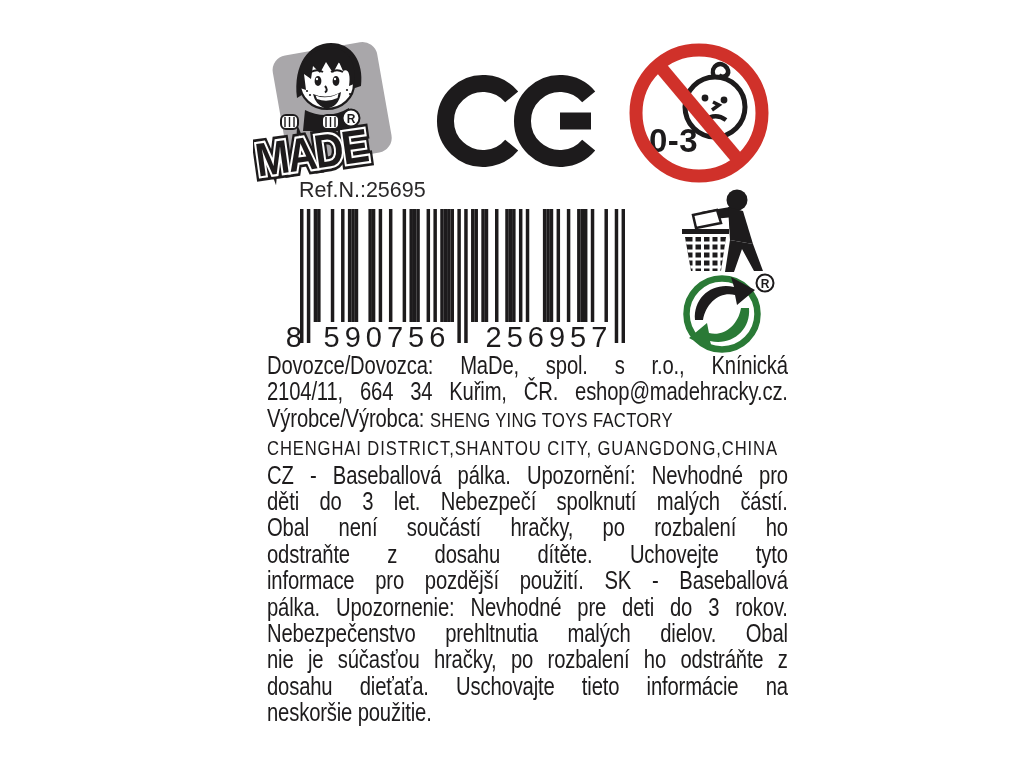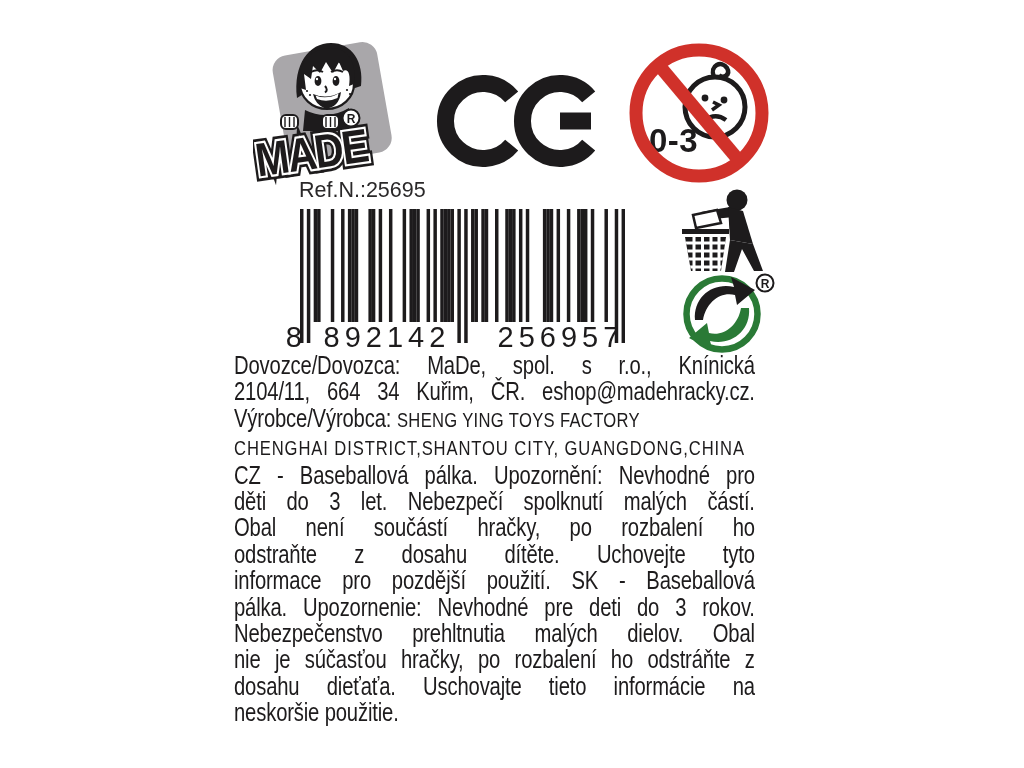--- a/index.html
+++ b/index.html
@@ -12,24 +12,24 @@
   
   .refline{left:299px;top:178px;width:320px;display:flex;font-size:21.5px;color:#2a2829;}
   .refline .ref{flex:0 0 174px;}
 
   
   .barcode{left:300px;top:209px;width:325px;height:140px;}
   .barcode svg{position:absolute;left:0;top:0;}
   .bc-digits span{position:absolute;top:112px;font-size:29px;letter-spacing:5px;color:#1d1b1c;}
   .bc-first{left:-18px;width:20px;text-align:right;letter-spacing:0!important;}
   .bc-left{left:14px;width:146px;text-align:center;}
-  .bc-right{left:181px;width:136px;text-align:center;margin-left:12px;}
+  .bc-right{left:181px;width:136px;text-align:center;}
 
   
-  .textblock{left:234px;top:352px;width:522px;height:380px;}
+  .textblock{left:267px;top:352px;width:522px;height:380px;}
   .textinner{
     width:643px;transform:scaleX(0.81);transform-origin:left top;
     font-size:25px;line-height:26.4px;letter-spacing:-0.2px;color:#1d1b1c;
   }
   .tline{white-space:normal;}
   .tline.just{text-align:justify;text-align-last:justify;}
   .seg-n{font-size:25px;}
   .seg-c{font-size:20.5px;letter-spacing:0.4px;margin-left:7px;}
   .seg-cw{font-size:20.5px;letter-spacing:1.1px;}
 </style>
@@ -153,21 +153,21 @@
         <rect x="277.11" y="0" width="3.48" height="113" fill="#1d1b1c"></rect>
         <rect x="280.53" y="0" width="3.48" height="113" fill="#1d1b1c"></rect>
         <rect x="283.95" y="0" width="3.48" height="113" fill="#1d1b1c"></rect>
         <rect x="290.79" y="0" width="3.48" height="113" fill="#1d1b1c"></rect>
         <rect x="304.47" y="0" width="3.48" height="113" fill="#1d1b1c"></rect>
         <rect x="314.74" y="0" width="3.48" height="134" fill="#1d1b1c"></rect>
         <rect x="321.58" y="0" width="3.48" height="134" fill="#1d1b1c"></rect>
       </svg>
     <div class="bc-digits">
       <span class="bc-first">8</span>
-      <span class="bc-left">892142</span>
+      <span class="bc-left">590756</span>
       <span class="bc-right">256957</span>
     </div>
   </div>
 
   <svg class="abs" style="left:673px;top:187px;" width="96" height="86" viewBox="0 0 96 86">
     <circle cx="64" cy="13" r="10.5" fill="#1d1b1c"></circle>
     <path d="M28,25 L57,20 L61,30 L30,33 Z" fill="#1d1b1c"></path>
     <path d="M55,20 L70,24 L80,57 L57,53 Z" fill="#1d1b1c"></path>
     <path d="M57,53 L80,57 L90,84 L81,84 L69,62 L61,85 L52,85 Z" fill="#1d1b1c"></path>
     <polygon points="20,28 44,23 48,36 23,41" fill="#ffffff" stroke="#1d1b1c" stroke-width="2.5"></polygon>

